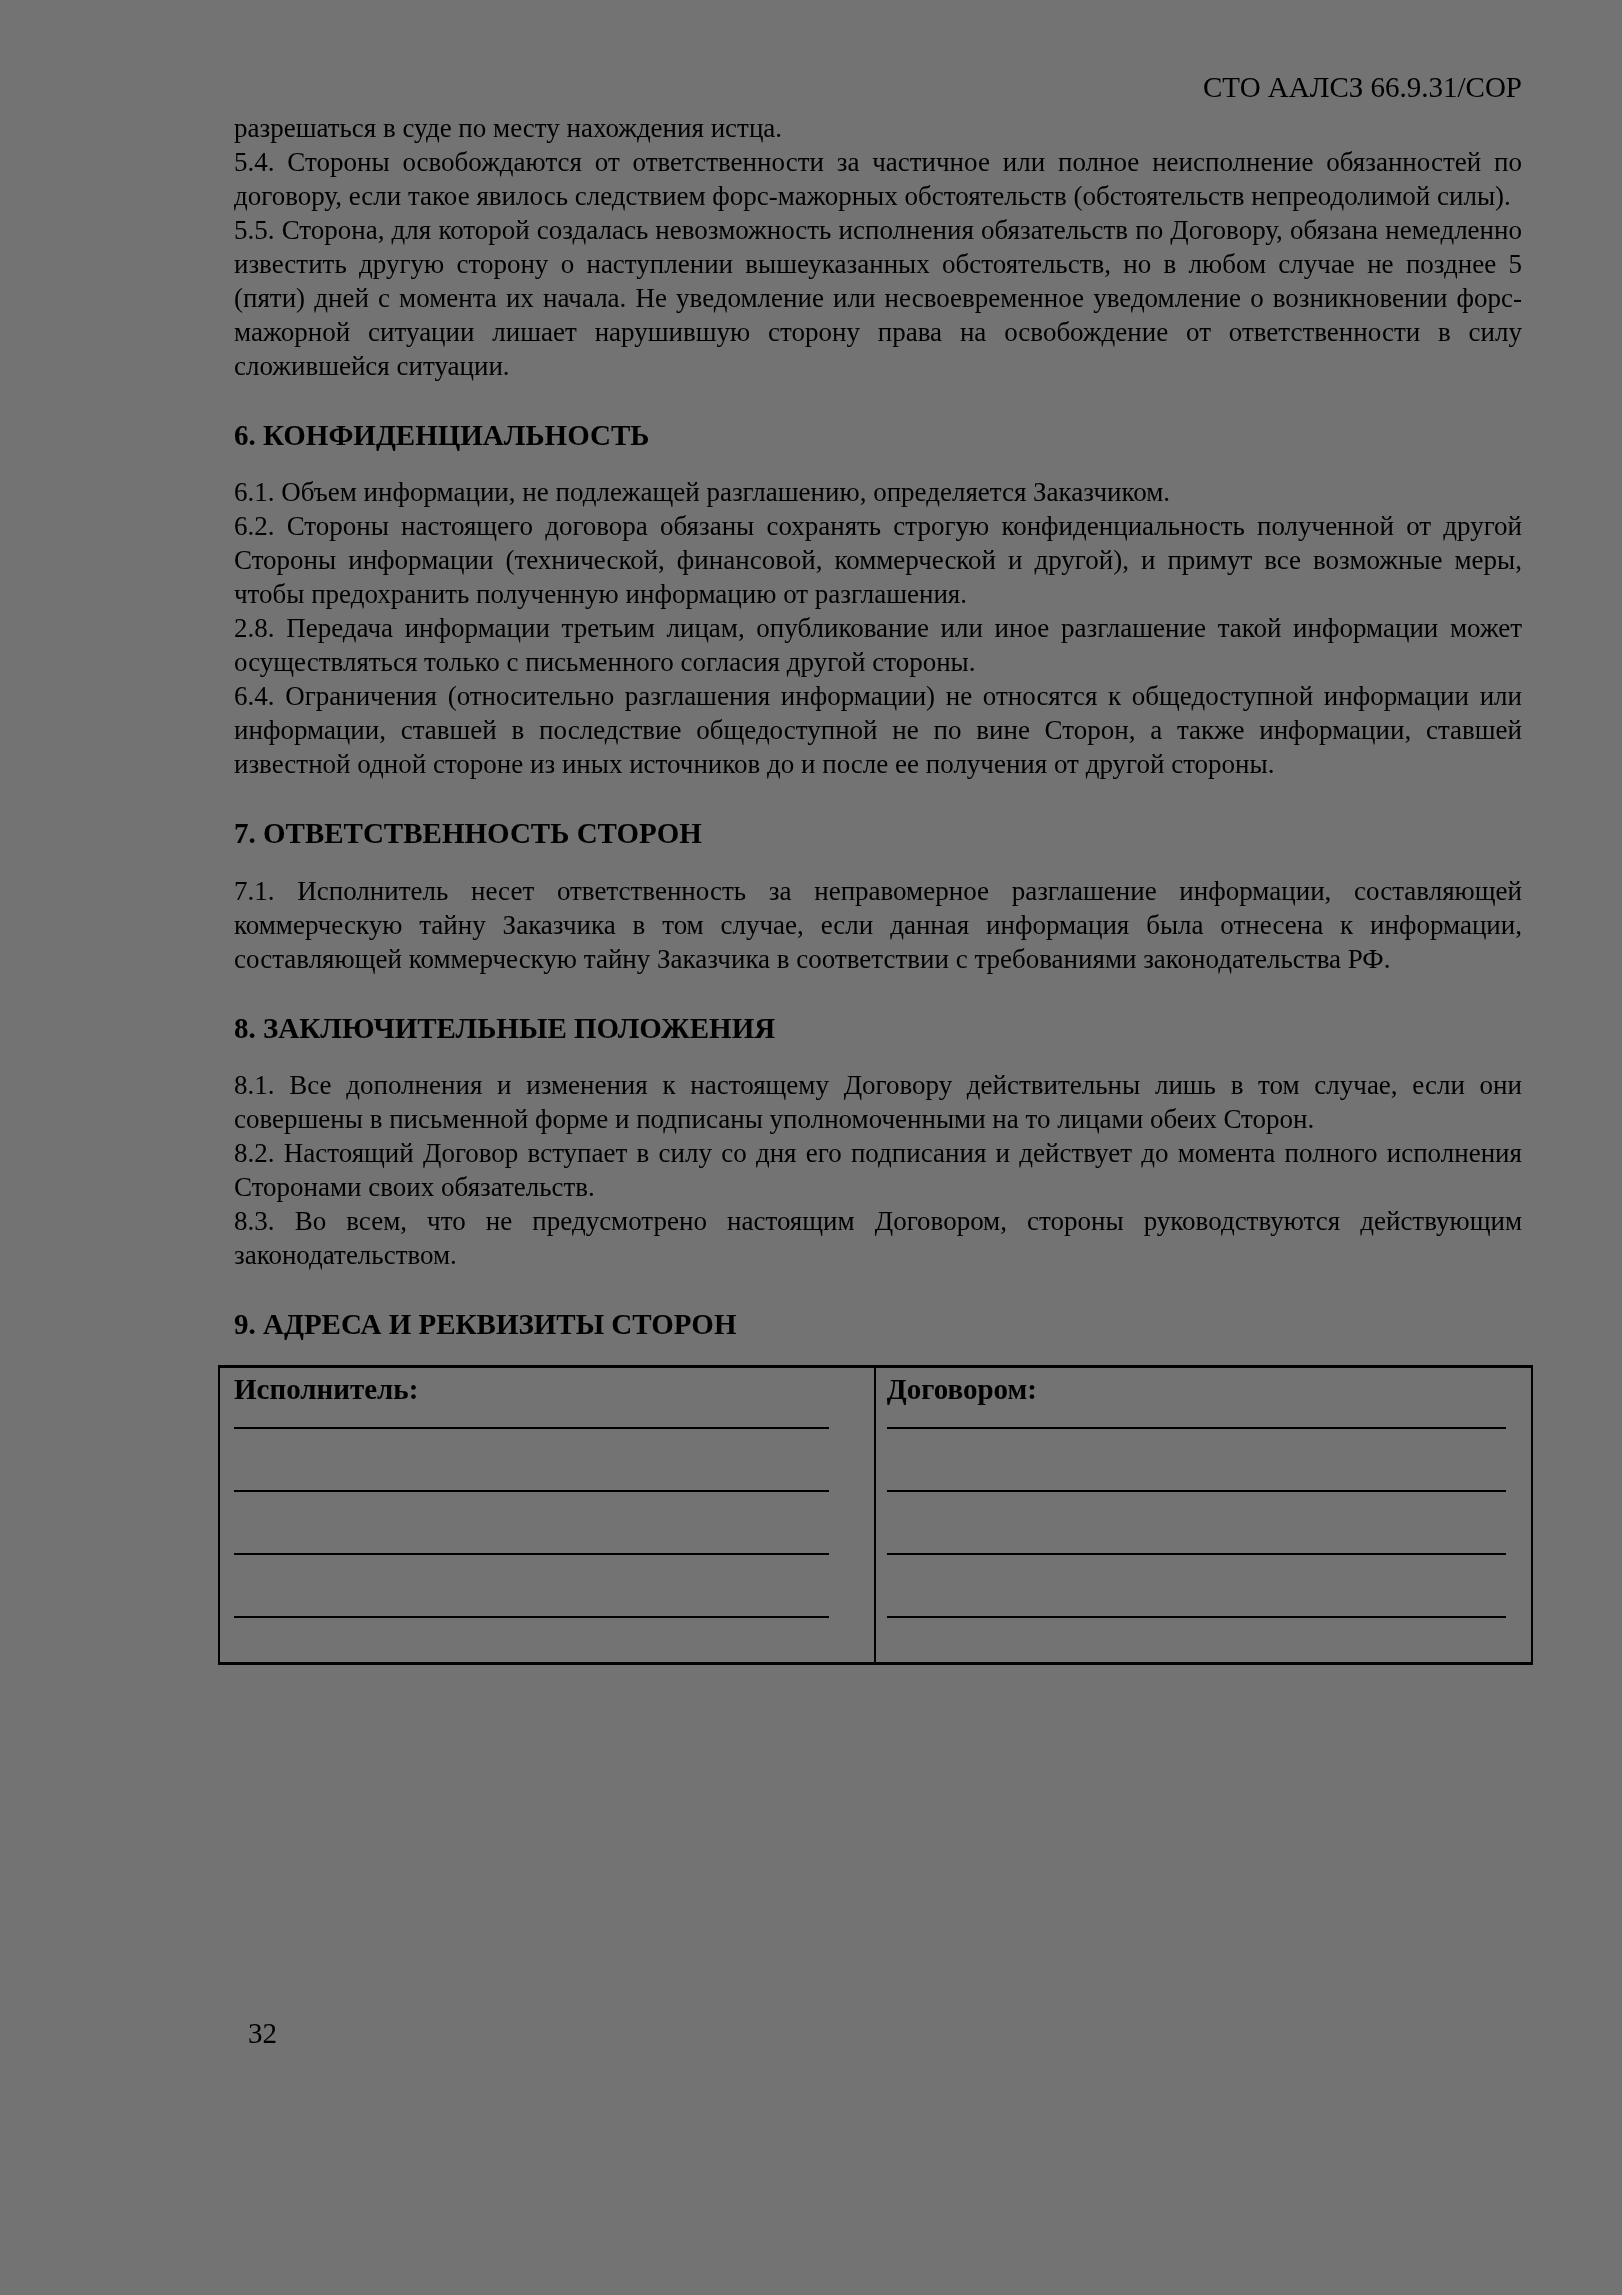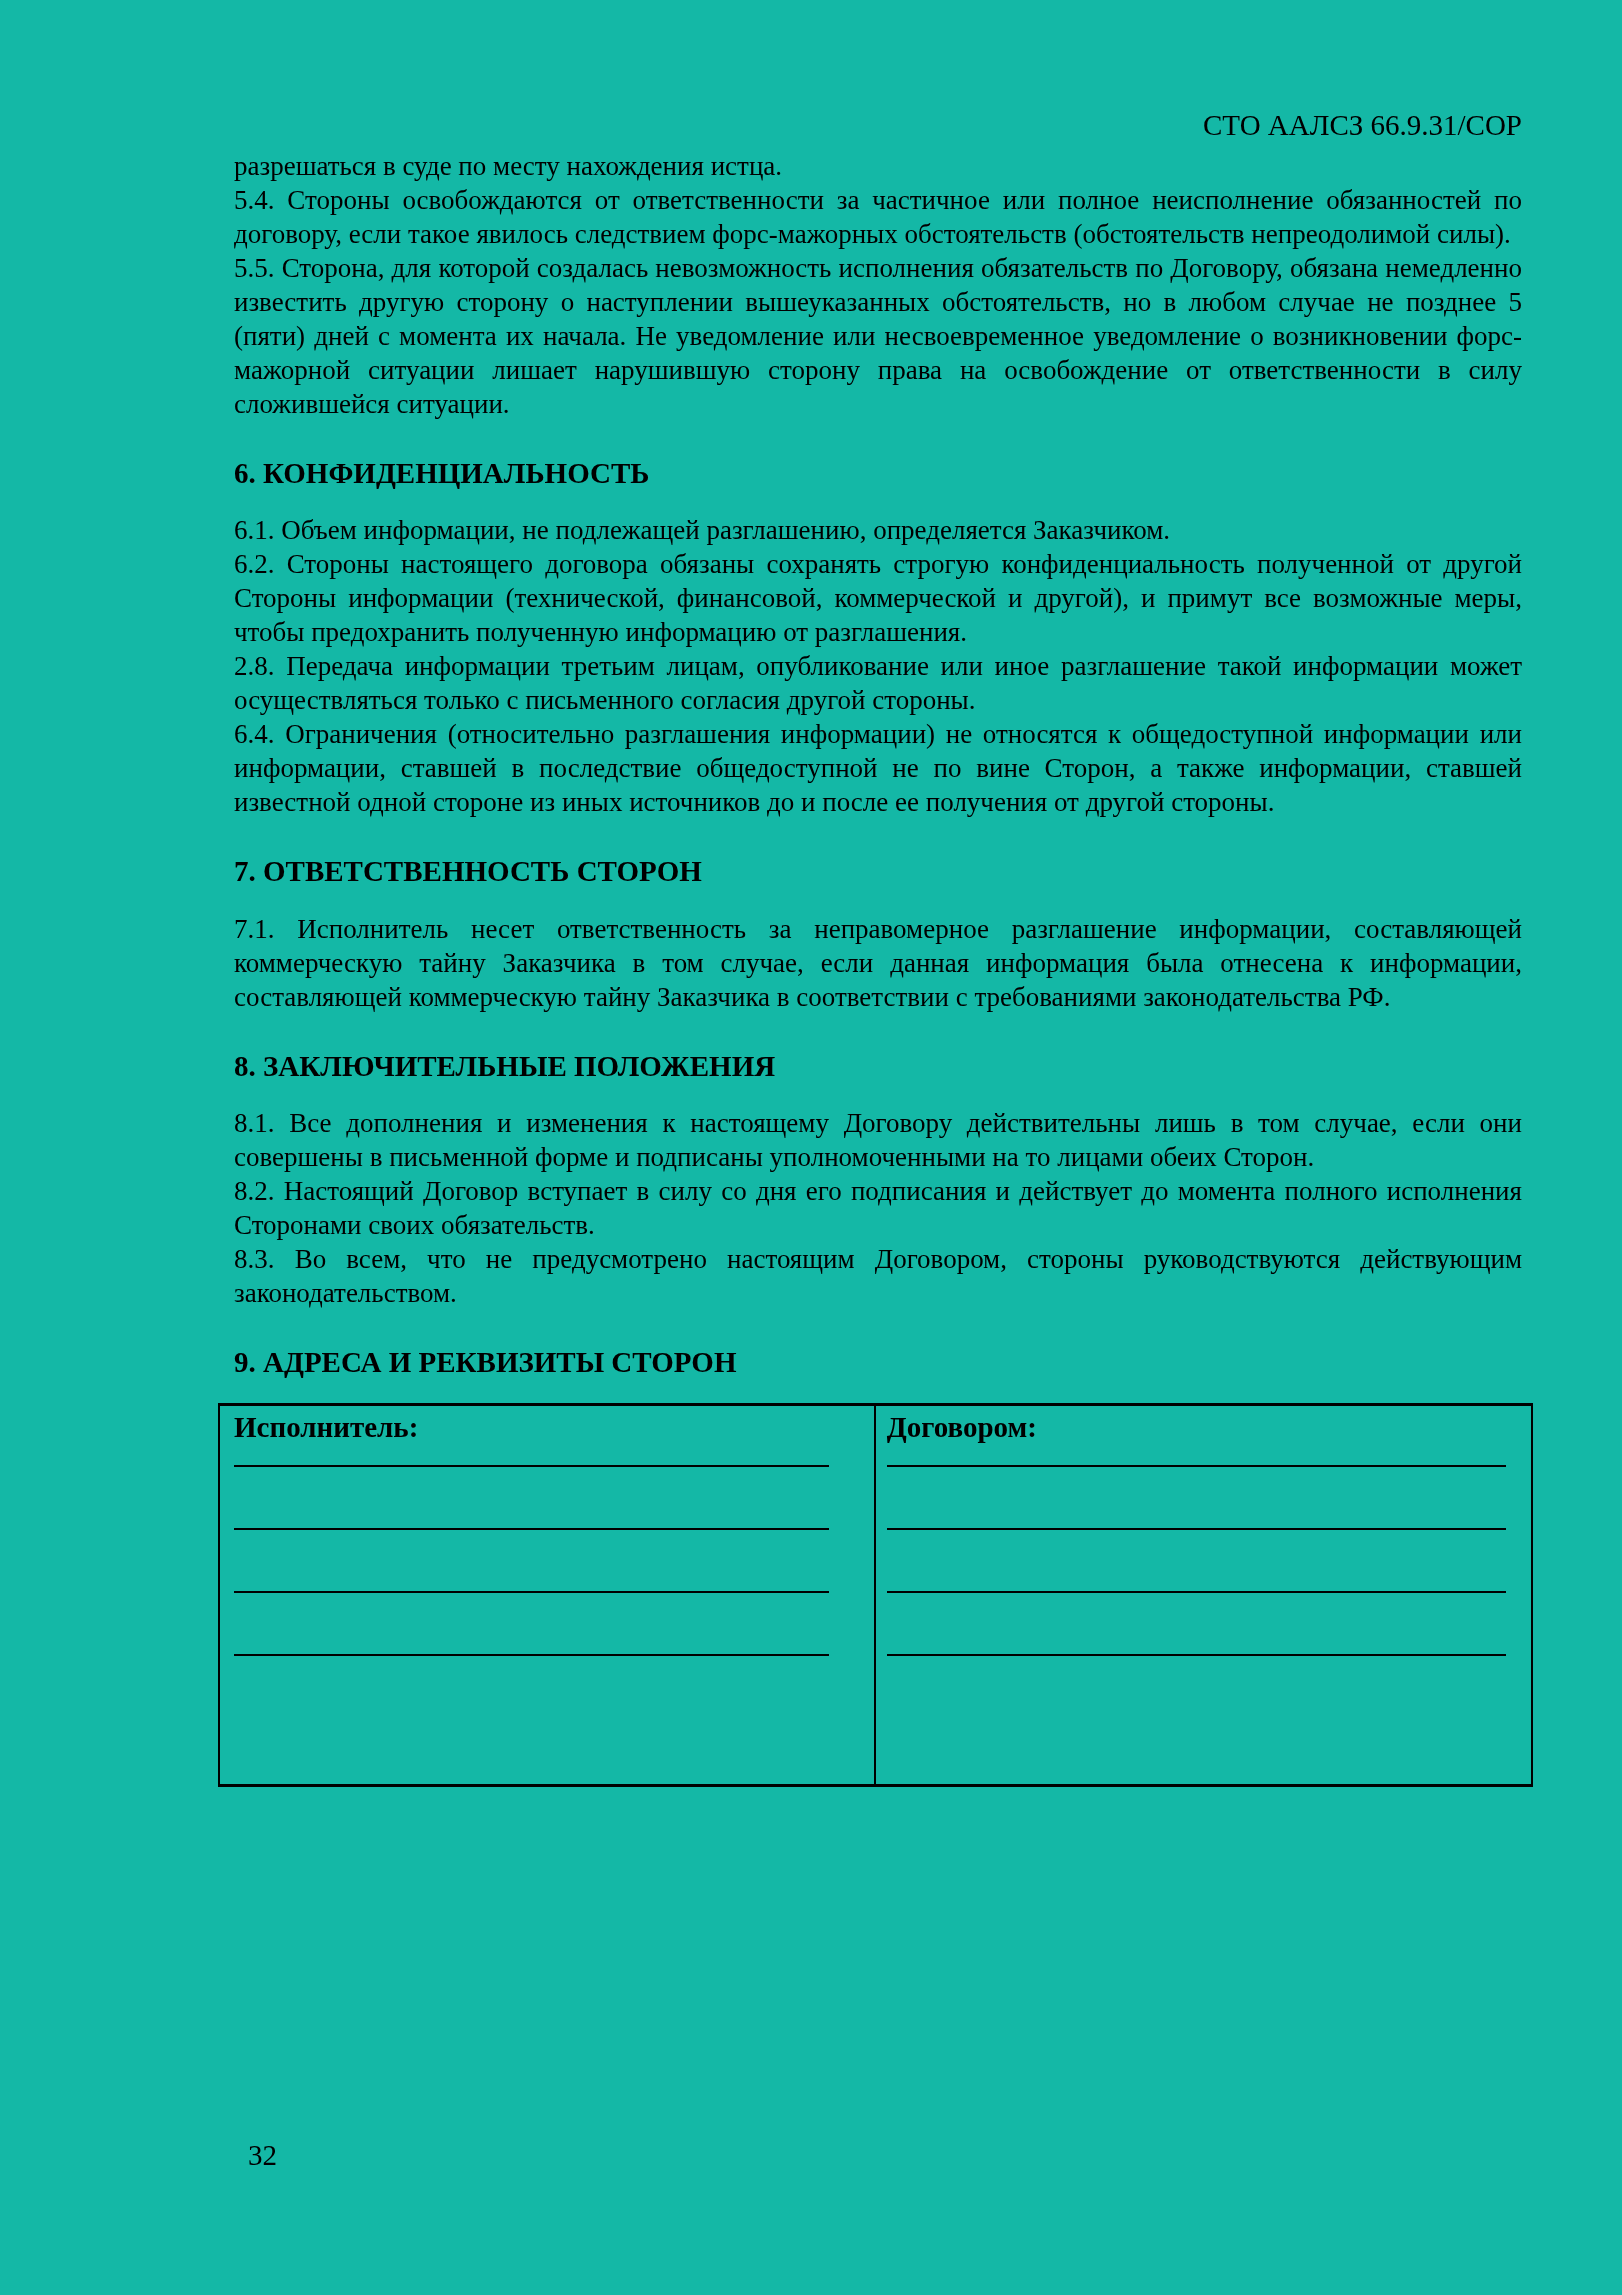--- a/index.html
+++ b/index.html
@@ -1,26 +1,26 @@
 <!DOCTYPE html>
 <html lang="ru" style="font-size:10.5px"><head>
 <meta charset="utf-8">
 <style>
   * { margin: 0; padding: 0; box-sizing: border-box; }
   html, body { background: #ffffff; }
   .page {
     position: relative;
     width: 1623px;
     height: 2295px;
-    background: #14b8a6;
+    background: #737373;
     color: #000000;
     font-family: "Liberation Serif", "DejaVu Serif", serif;
     font-size: 27px;
     line-height: 34px;
-    padding: 108px 101px 0 234px;
+    padding: 70px 101px 0 234px;
     overflow: hidden;
   }
   .doc-header {
     text-align: right;
     font-size: 29px;
     line-height: 34px;
     white-space: nowrap;
   }
   .body-text p {
     text-align: justify;
@@ -30,21 +30,21 @@
   h2.section-heading {
     font-size: 29px;
     line-height: 34px;
     font-weight: bold;
     text-align: left;
     margin: 35px 0 23.6px 0;
   }
   .req-table {
     display: flex;
     width: 1315px;
-    height: 384px;
+    height: 300px;
     margin-left: -15.7px;
     margin-top: 13px;
     border: 2px solid #000;
     border-top-width: 3.3px;
     border-bottom-width: 3.9px;
   }
   .req-cell {
     flex: 1 1 50%;
     padding: 3.9px 0 0 13.7px;
   }

